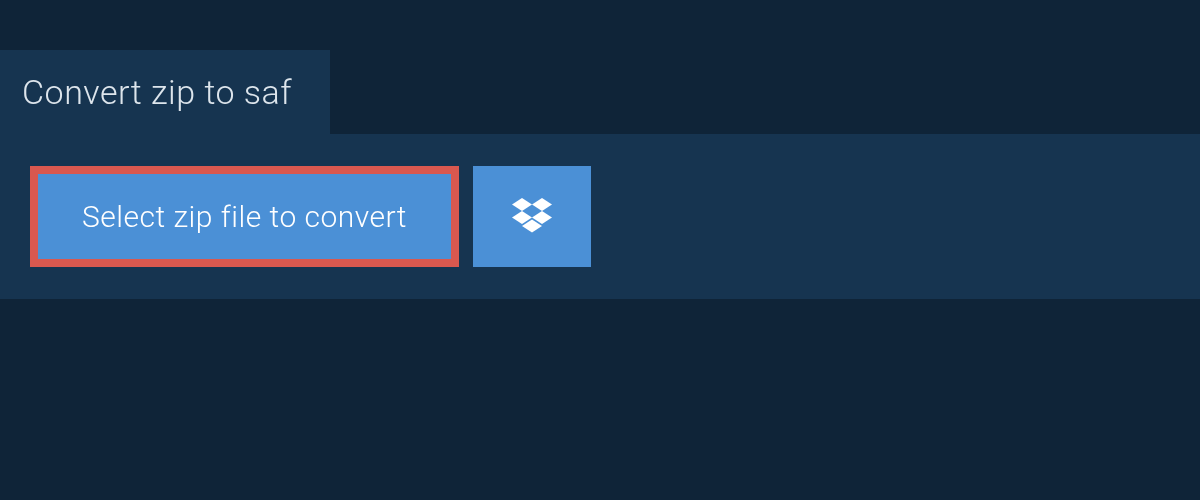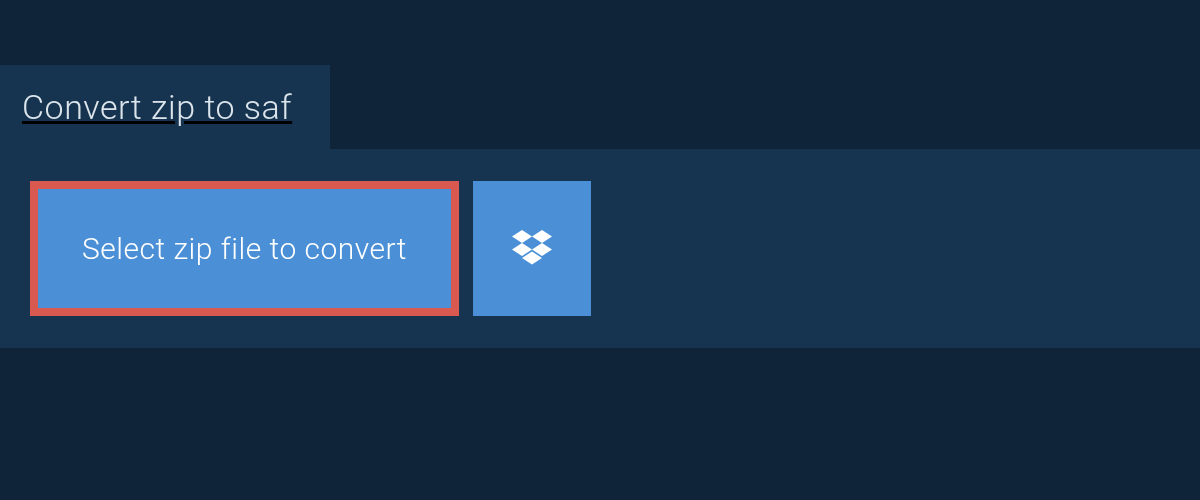--- a/index.html
+++ b/index.html
@@ -12,22 +12,21 @@
       height: 500px;
       background: #0f2438;
       font-family: -apple-system, BlinkMacSystemFont, "Segoe UI", Roboto, Helvetica, Arial, sans-serif;
       font-weight: 300;
       overflow: hidden;
     }
     .tab-header {
       display: inline-block;
       background: #163450;
       padding: 22px 38px 22px 22px;
-      margin-top: 65px;
-      text-decoration: underline;
+      margin-top: 50px;
     }
     .tab-title {
       color: #dde5ec;
       font-size: 34px;
       font-weight: 300;
       letter-spacing: 0.5px;
     }
     .panel {
       background: #163450;
       padding: 32px 30px;
@@ -36,21 +35,21 @@
     .button-row {
       display: flex;
       align-items: stretch;
     }
     .select-file-button {
       background: #4b90d6;
       border: 8px solid #d9584f;
       color: #ffffff;
       font-size: 30px;
       font-weight: 300;
-      padding: 42px 44px;
+      padding: 25px 44px;
       cursor: pointer;
       display: flex;
       align-items: center;
       justify-content: center;
       letter-spacing: 0.5px;
     }
     .dropbox-button {
       background: #4b90d6;
       width: 118px;
       margin-left: 14px;

